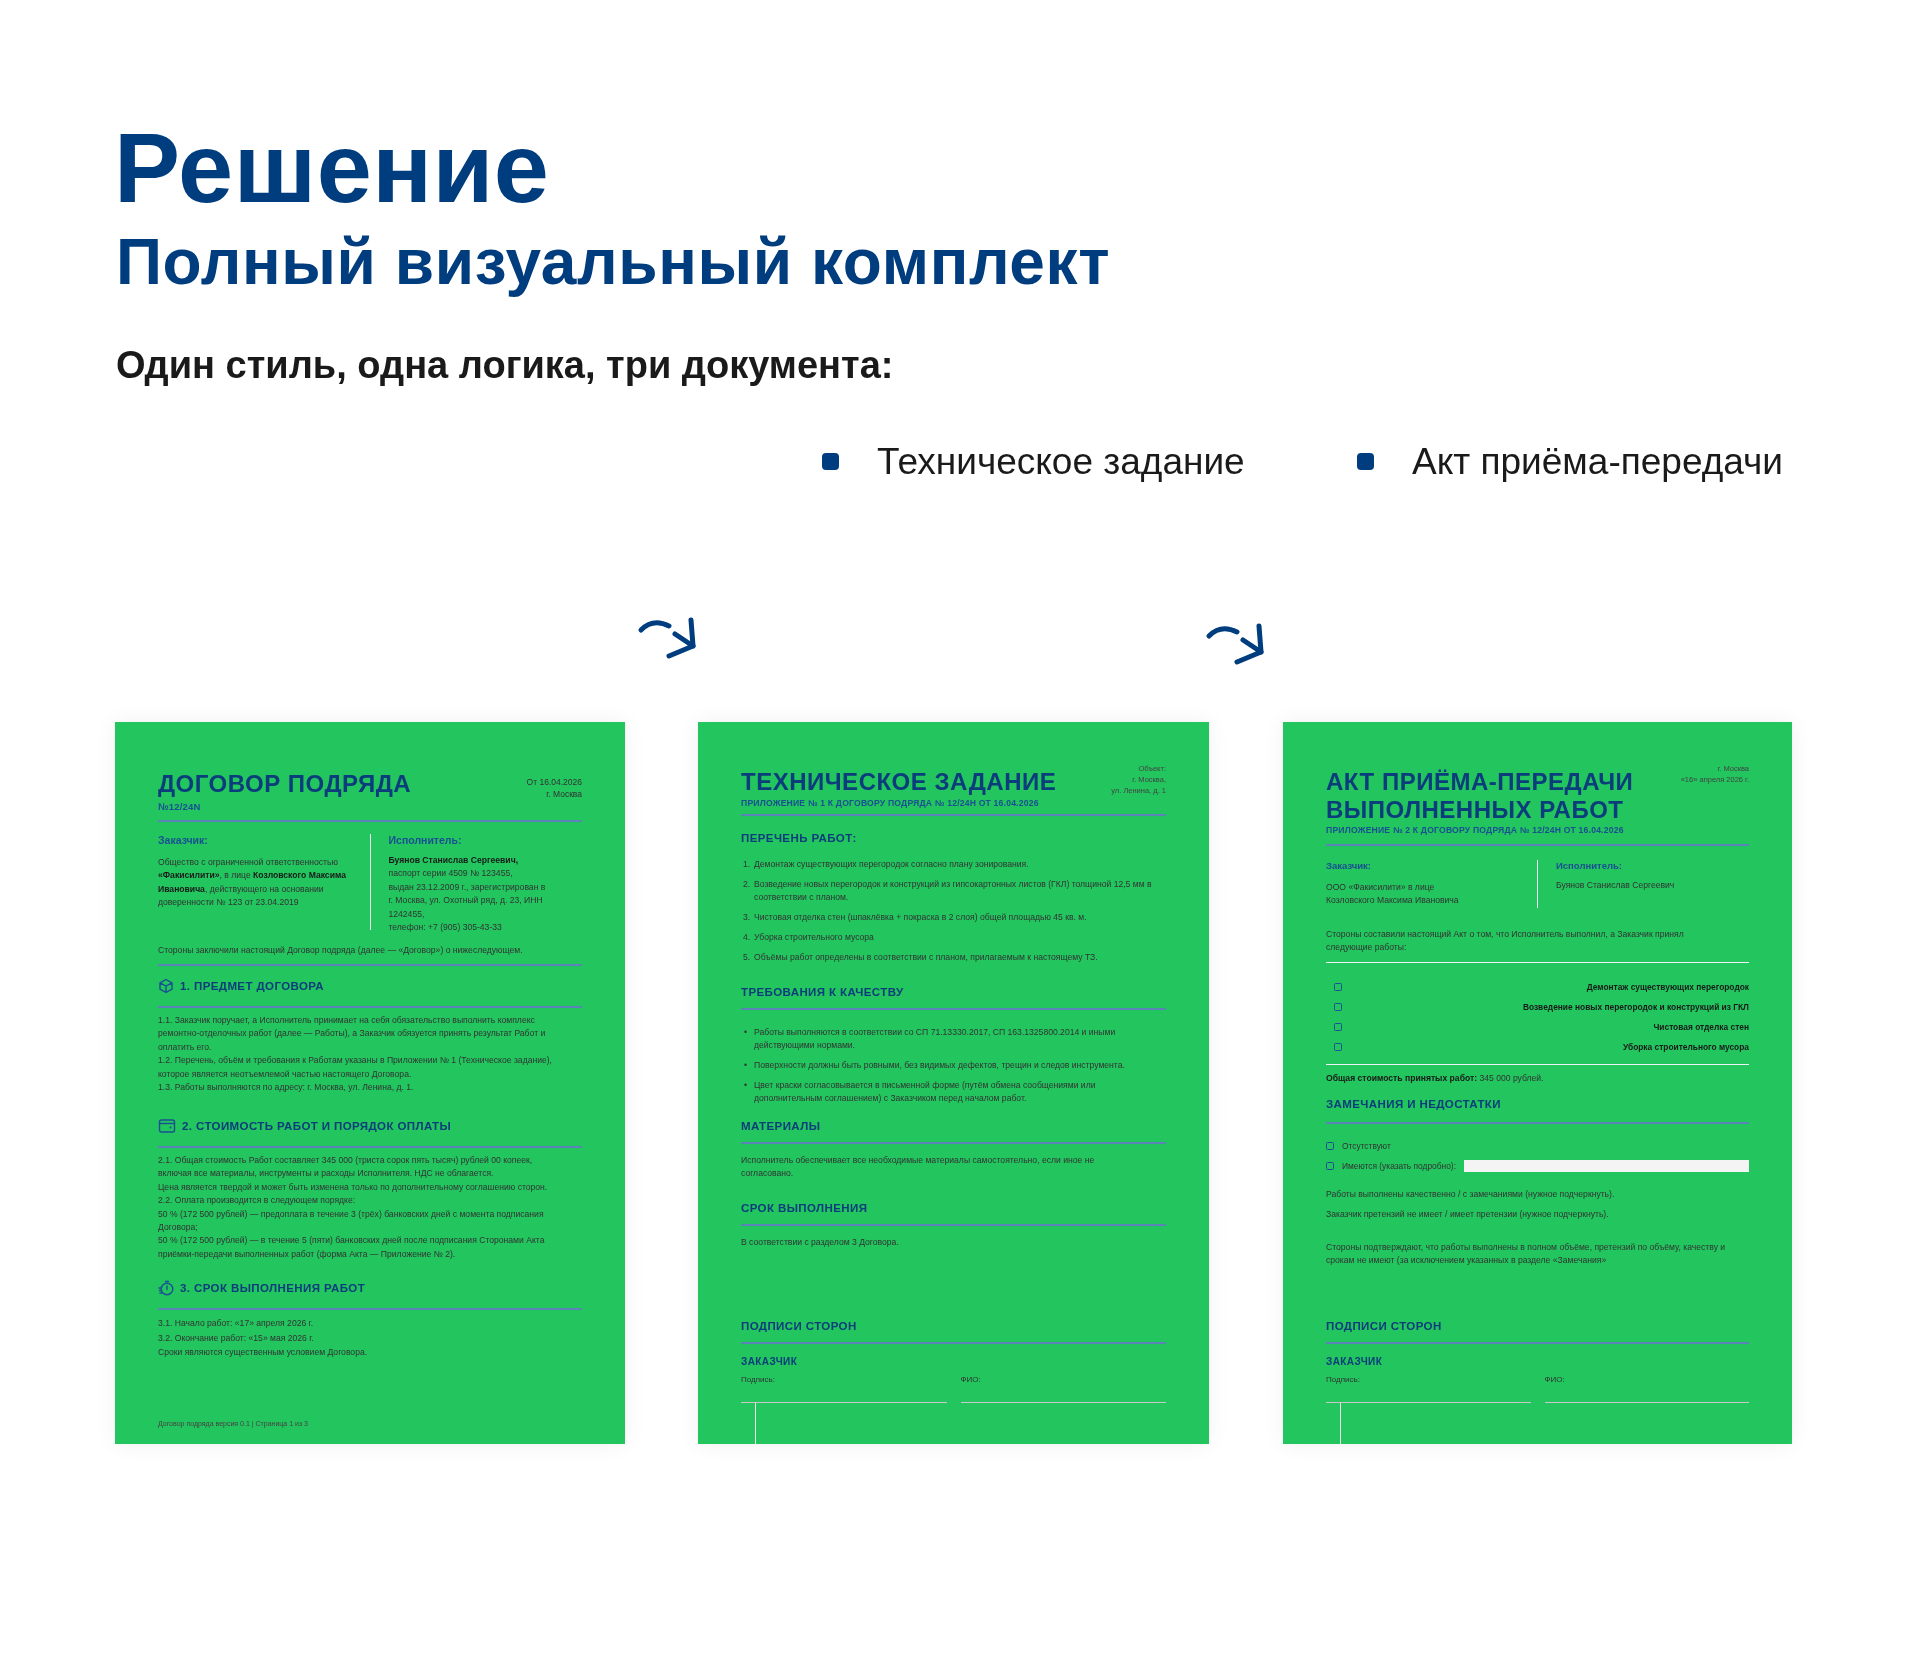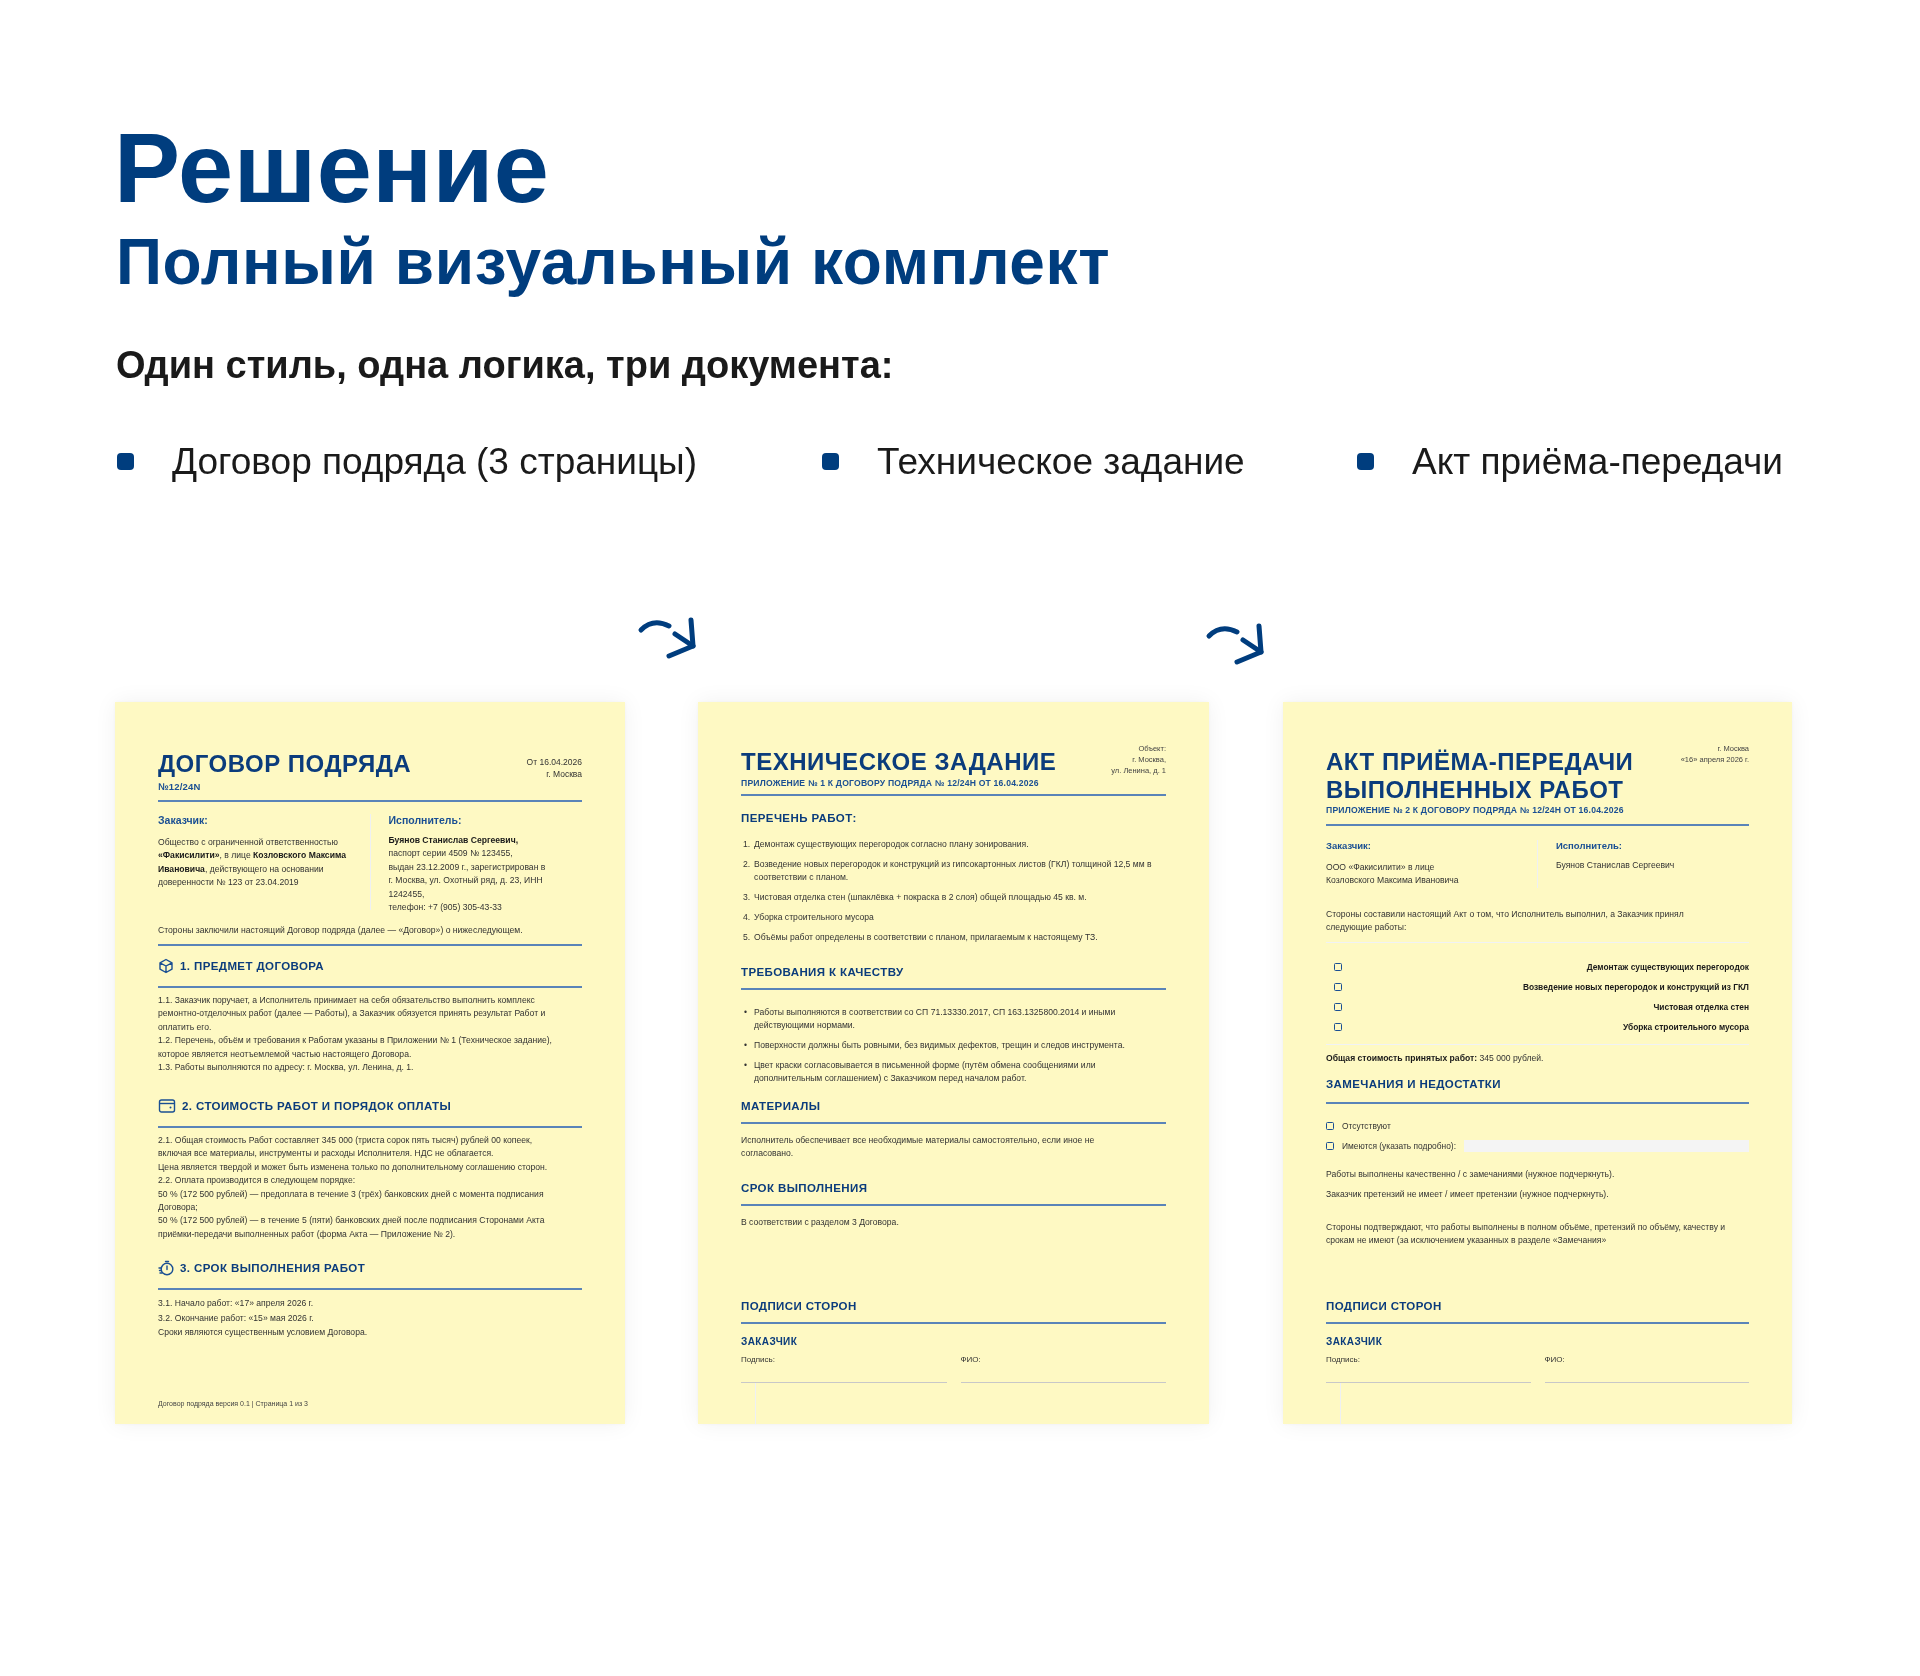--- a/index.html
+++ b/index.html
@@ -10,21 +10,21 @@
   .title-sub { position: absolute; left: 116px; top: 230px; font-size: 64px; font-weight: 700; color: #003d7e; line-height: 1; letter-spacing: 0.6px; }
   .lead { position: absolute; left: 116px; top: 346px; font-size: 38px; font-weight: 700; color: #1a1a1a; line-height: 1; }
 
   .bullets { position: absolute; top: 436px; left: 0; width: 1920px; height: 50px; }
   .bullet-item { position: absolute; top: 0; display: flex; align-items: center; height: 50px; }
   .bullet-dot { width: 17px; height: 17px; border-radius: 4px; background: #003d7e; margin-right: 38px; }
   .bullet-text { font-size: 37px; color: #1a1a1a; line-height: 1; }
 
   .arrow { position: absolute; width: 80px; height: 56px; }
 
-  .card { position: absolute; top: 702px; height: 722px; background: #fef9c3;
+  .card { position: absolute; top: 722px; height: 722px; background: #22c55e;
           box-shadow: 0 0 22px rgba(0,0,0,0.06), 0 0 4px rgba(0,0,0,0.03); overflow: hidden; }
   .card-inner { position: absolute; left: 43px; right: 43px; top: 0; bottom: 0; }
 
   .doc-title { font-size: 24px; font-weight: 700; color: #0b3c7c; line-height: 1.15; letter-spacing: 0.5px; }
   .doc-sub { font-size: 9.5px; font-weight: 700; color: #1a4f93; letter-spacing: 0.2px; }
   .doc-meta { position: absolute; right: 0; text-align: right; font-size: 8.5px; color: #333; line-height: 1.45; }
   .doc-meta.small { font-size: 7.5px; color: #444; }
   .rule { height: 2px; background: #5a84b8; width: 100%; }
   .rule.light { height: 1px; background: #f0f2f5; }
   .sec-h { font-size: 11.5px; font-weight: 700; color: #0b3c7c; letter-spacing: 0.4px; display: flex; align-items: center; }
@@ -65,24 +65,20 @@
   .caption { position: absolute; left: 0; width: 1920px; top: 1466px; text-align: center; font-size: 36px; color: #1a1a1a; line-height: 54px; }
 </style>
 </head>
 <body>
 
 <h1 class="title-main">Решение</h1>
 <h2 class="title-sub">Полный визуальный комплект</h2>
 <div class="lead">Один стиль, одна логика, три документа:</div>
 
 <div class="bullets">
-  <div class="bullet-item" style="left:117px;">
-    <span class="bullet-dot"></span>
-    <span class="bullet-text">Договор подряда (3 страницы)</span>
-  </div>
   <div class="bullet-item" style="left:822px;">
     <span class="bullet-dot"></span>
     <span class="bullet-text">Техническое задание</span>
   </div>
   <div class="bullet-item" style="left:1357px;">
     <span class="bullet-dot"></span>
     <span class="bullet-text">Акт приёма-передачи</span>
   </div>
 </div>
 

